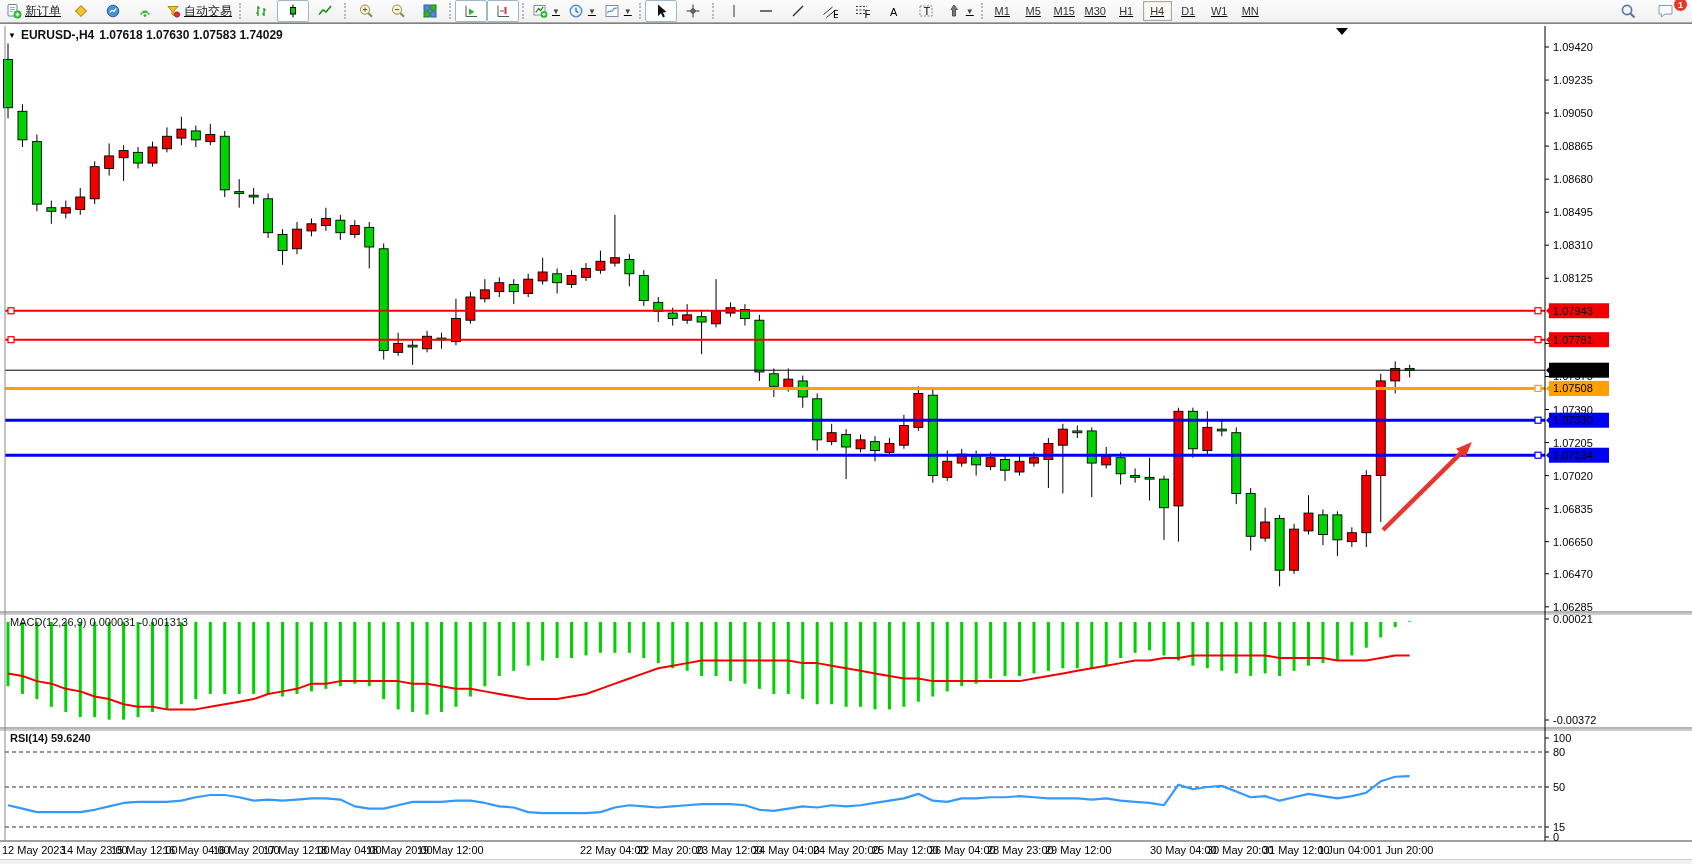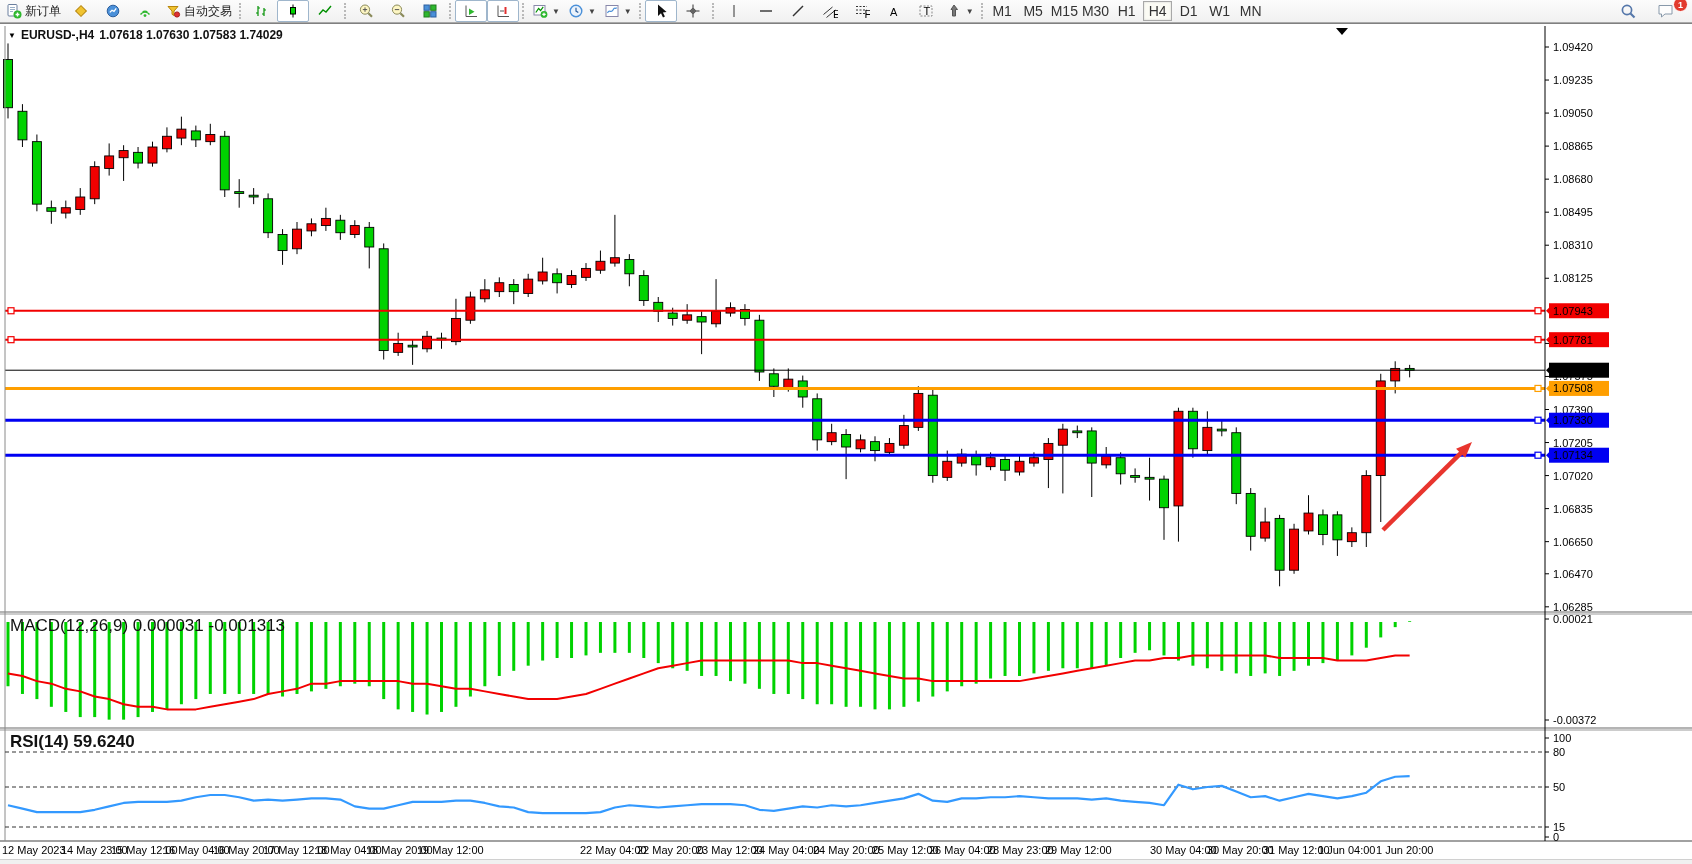--- a/index.html
+++ b/index.html
@@ -1,33 +1,33 @@
 <!DOCTYPE html>
 <html><head>
 <meta charset="utf-8">
 <style>
   html,body{margin:0;padding:0;background:#fff;}
   body{width:1692px;height:864px;overflow:hidden;font-family:"Liberation Sans",sans-serif;-webkit-font-smoothing:antialiased;}
   
-  .toolbar{height:22px;display:flex;align-items:center;background:linear-gradient(#fcfcfc,#f1f1f1);border-bottom:1px solid #a9a9a9;padding:0 2px;white-space:nowrap;}
+  .toolbar{height:22px;display:flex;align-items:center;background:linear-gradient(#fcfcfc,#f1f1f1);border-bottom:1px solid #a9a9a9;padding:0 2px;white-space:nowrap;text-decoration:underline;}
   .grip{width:0;height:16px;border-left:2px dotted #b9b9b9;margin:0 4px 0 3px;}
   .tb-btn{height:20px;min-width:24px;display:inline-flex;align-items:center;justify-content:center;gap:3px;font-size:12px;color:#222;padding:0 3px;border:1px solid transparent;border-radius:2px;background:transparent;cursor:default;}
   .tb-btn.pressed{background:#fff;border-color:#9fb6cc;}
   .tb-btn svg{display:block;}
   .caret{font-size:8px;color:#444;margin-left:1px;}
-  .tf{height:18px;min-width:27px;display:inline-flex;align-items:center;justify-content:center;font-size:14px;color:#333;border:1px solid transparent;margin:0 1px;}
+  .tf{height:18px;min-width:27px;display:inline-flex;align-items:center;justify-content:center;font-size:11px;color:#333;border:1px solid transparent;margin:0 1px;}
   .tf.active{background:#fbfbf4;border:1px solid #a8a8a8;box-shadow:inset 0 0 2px #ccc;}
   .tb-right{margin-left:auto;display:flex;align-items:center;gap:6px;padding-right:8px;}
   .chat-wrap{position:relative;}
   .badge{position:absolute;top:-4px;right:-7px;width:13px;height:13px;border-radius:50%;background:#e23b2e;color:#fff;font-size:9px;font-weight:bold;display:flex;align-items:center;justify-content:center;border:1px solid #fff;}
   
   .chart-window{position:relative;width:1692px;height:842px;background:#fff;border-top:1px solid #808080;}
   .chart-title{position:absolute;left:8px;top:4px;font-size:12px;font-weight:bold;color:#111;display:flex;align-items:center;gap:5px;z-index:5;}
   .chart-title .tri{font-size:8px;color:#000;}
-  .ind-label{position:absolute;left:10px;font-size:17px;color:#111;z-index:5;}
+  .ind-label{position:absolute;left:10px;font-size:11px;color:#111;z-index:5;}
   .macd-label{top:592px;}
   .rsi-label{top:708px;font-weight:bold;}
   .bottom-strip{position:absolute;left:0;top:835px;width:1692px;height:7px;background:#f0f0f0;border-top:1px solid #d0d0d0;}
   svg.chart{position:absolute;left:0;top:0;}
   svg text{font-family:"Liberation Sans",sans-serif;font-size:11px;fill:#000;}
 </style>
 </head>
 <body>
 
 <div class="toolbar">

